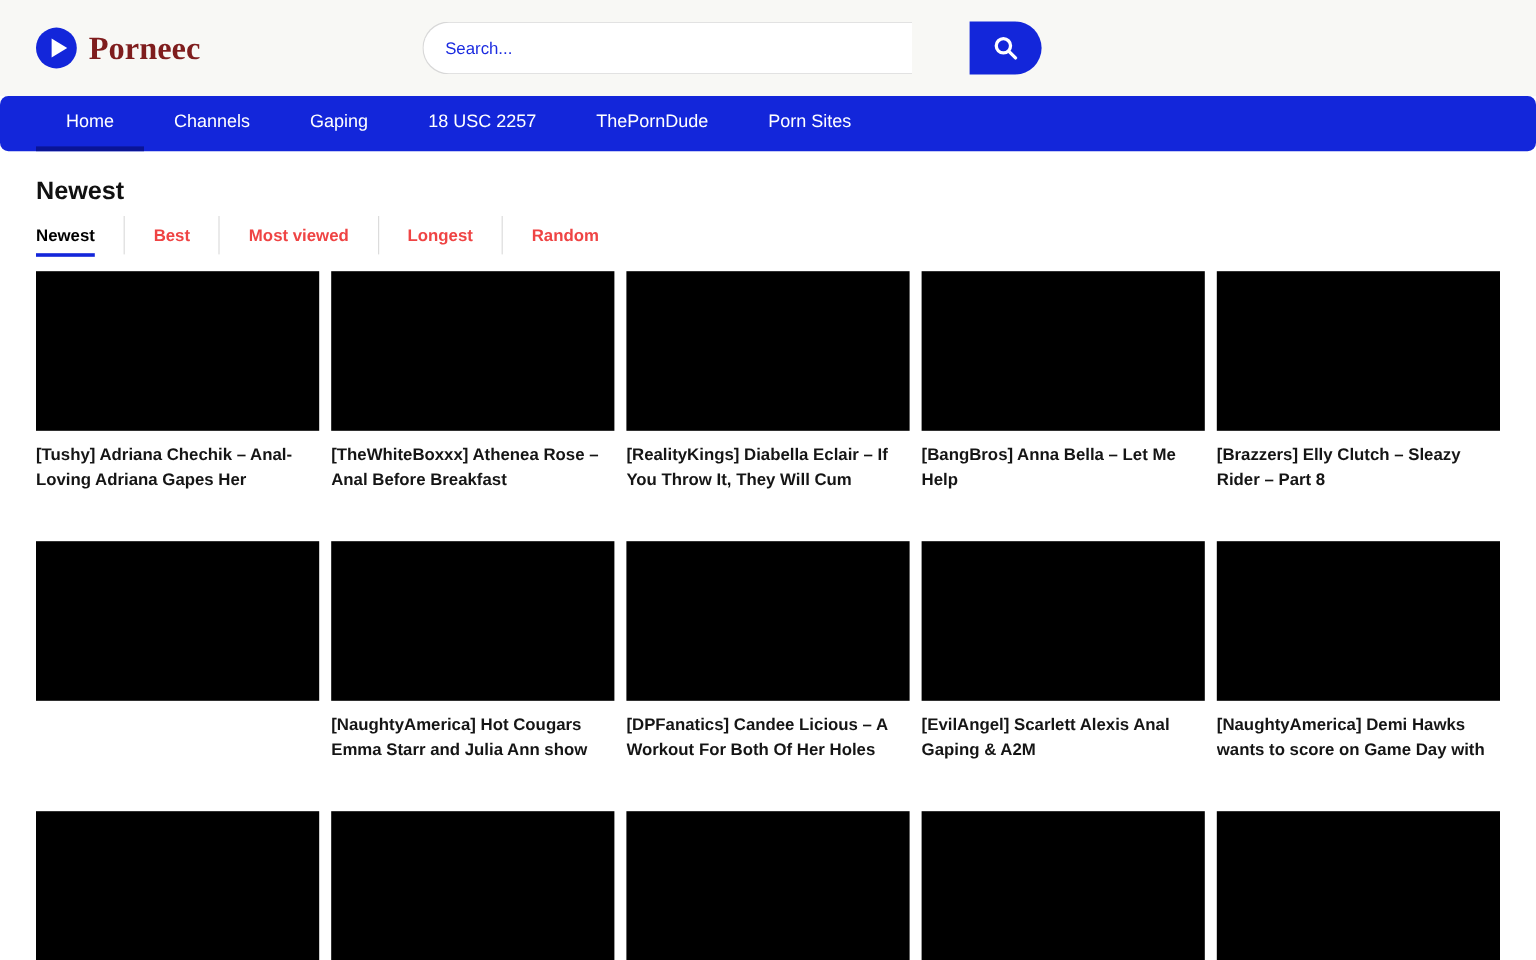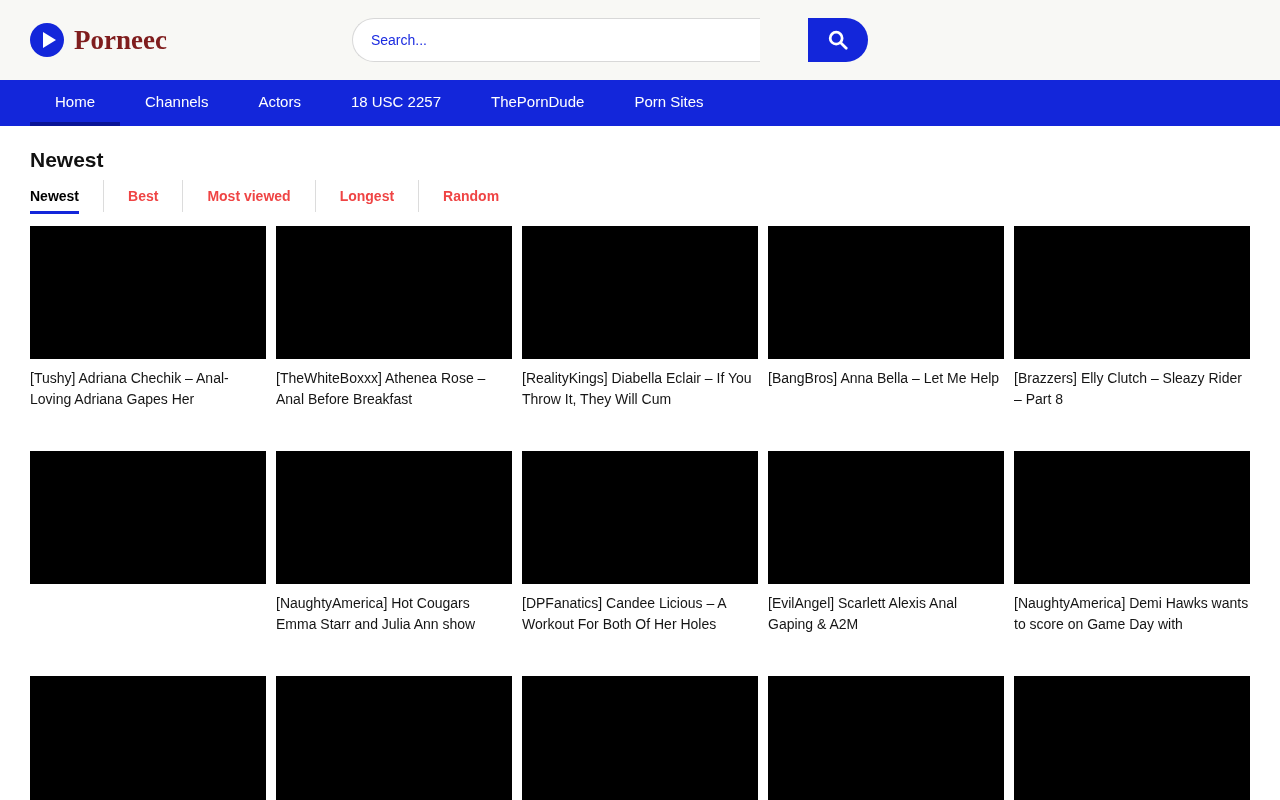--- a/index.html
+++ b/index.html
@@ -78,20 +78,21 @@
     justify-content: center;
   }
 
   
   .main-nav {
     height: 46px;
     background: #1326da;
     display: flex;
     align-items: stretch;
     padding: 0 30px;
+    border-radius: 7px;
   }
   .nav-item {
     display: flex;
     align-items: center;
     padding: 0 25px;
     color: #ffffff;
     font-size: 15px;
     text-decoration: none;
     border-bottom: 4px solid transparent;
     cursor: pointer;
@@ -142,21 +143,21 @@
   }
   .video-card { cursor: pointer; }
   .video-thumb {
     width: 100%;
     height: 133px;
     background: #000000;
   }
   .video-title {
     margin-top: 9px;
     font-size: 14px;
-    font-weight: 400;
+    font-weight: 700;
     line-height: 21px;
     color: #151515;
     max-height: 42px;
     overflow: hidden;
   }
 </style>
 </head>
 <body>
 
 <header class="site-header">
@@ -173,21 +174,21 @@
         <circle cx="10" cy="10" r="6.5"></circle>
         <line x1="15" y1="15" x2="21" y2="21"></line>
       </svg>
     </button>
   </form>
 </header>
 
 <nav class="main-nav">
   <a class="nav-item active">Home</a>
   <a class="nav-item">Channels</a>
-  <a class="nav-item">Actors</a>
+  <a class="nav-item">Gaping</a>
   <a class="nav-item">18 USC 2257</a>
   <a class="nav-item">ThePornDude</a>
   <a class="nav-item">Porn Sites</a>
 </nav>
 
 <main class="main-area">
   <h2 class="section-title">Newest</h2>
 
   <div class="tabs">
     <a class="tab active">Newest</a>

